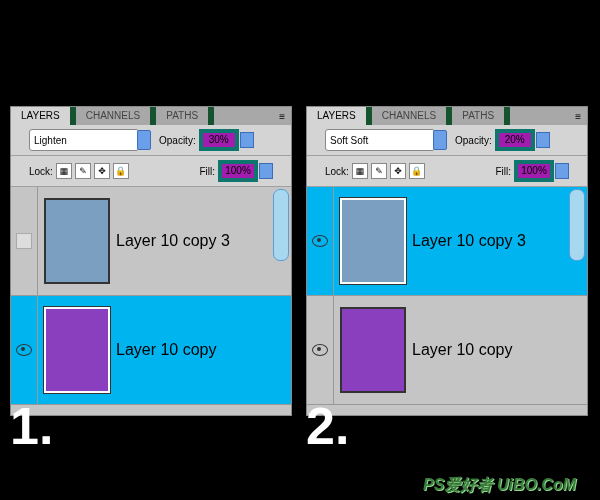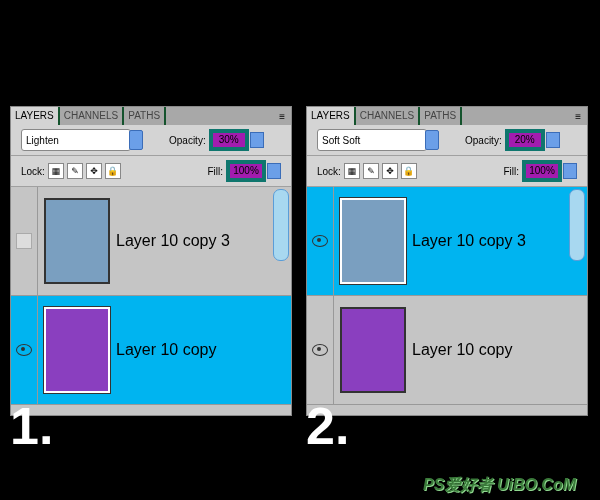--- a/index.html
+++ b/index.html
@@ -1,27 +1,27 @@
 <!DOCTYPE html>
 <html><head>
 <meta charset="utf-8">
 <style>
   body{margin:0;background:#000;width:600px;height:500px;font-family:"Lucida Grande",Arial,sans-serif;font-size:10px;color:#000;overflow:hidden}
   .stage{position:absolute;top:106px;left:10px;width:580px;height:347px}
   .panel{position:absolute;top:0;width:282px;height:310px;background:#c5c5c5;border:1px solid #8a8a8a;box-sizing:border-box}
   .p1{left:0}.p2{left:296px}
   .tabs{display:flex;height:18px;background:#a8a8a8}
-  .tab{padding:3px 4px 0;font-size:10px;border-right:2px solid #14532d;background:#a8a8a8;color:#444}
+  .tab{padding:3px 10px 0;font-size:10px;border-right:6px solid #14532d;background:#a8a8a8;color:#444}
   .tab.active{background:#d4d4d4;color:#000}
   .menu-btn{margin-left:auto;padding:0 6px;display:flex;align-items:center}
-  .row{display:flex;align-items:center;padding:4px 10px;border-bottom:1px solid #a0a0a0;height:22px;background:#d4d4d4}
+  .row{display:flex;align-items:center;padding:4px 18px;border-bottom:1px solid #a0a0a0;height:22px;background:#d4d4d4}
   .blend{width:100px;height:18px;background:#fff;border:1px solid #888;border-radius:3px;padding:1px 4px;display:flex;align-items:center;font-size:10px}
   .spin-btn{width:12px;height:18px;background:#6b9fe8;border:1px solid #3b6db8;border-radius:2px;margin-left:-2px;display:flex;flex-direction:column}
   .spin-btn div{flex:1}
-  .lbl{margin-left:26px;margin-right:3px;font-size:10px}
+  .lbl{margin-left:8px;margin-right:3px;font-size:10px}
   .pct{width:32px;height:14px;background:#a21caf;border:4px solid #0f766e;text-align:center;font-size:10px;line-height:14px}
   .sq-btn{width:12px;height:14px;background:#6b9fe8;border:1px solid #3b6db8;margin-left:1px}
   .icon-box{width:14px;height:14px;border:1px solid #888;margin-right:3px;background:#fff;display:flex;align-items:center;justify-content:center;font-size:9px}
   .layers{height:220px;overflow:hidden;position:relative;background:#c5c5c5}
   .layer{display:flex;align-items:center;height:108px;border-bottom:1px solid #999}
   .layer.sel{background:#00b4f0}
   .eye-col{width:26px;height:100%;display:flex;align-items:center;justify-content:center;border-right:1px solid #999}
   .eye{width:14px;height:10px;border:1px solid #333;border-radius:50%;position:relative}
   .eye::after{content:"";position:absolute;width:4px;height:4px;background:#333;border-radius:50%;top:2px;left:4px}
   .eye-empty{width:14px;height:14px;border:1px solid #aaa;background:#ddd}

